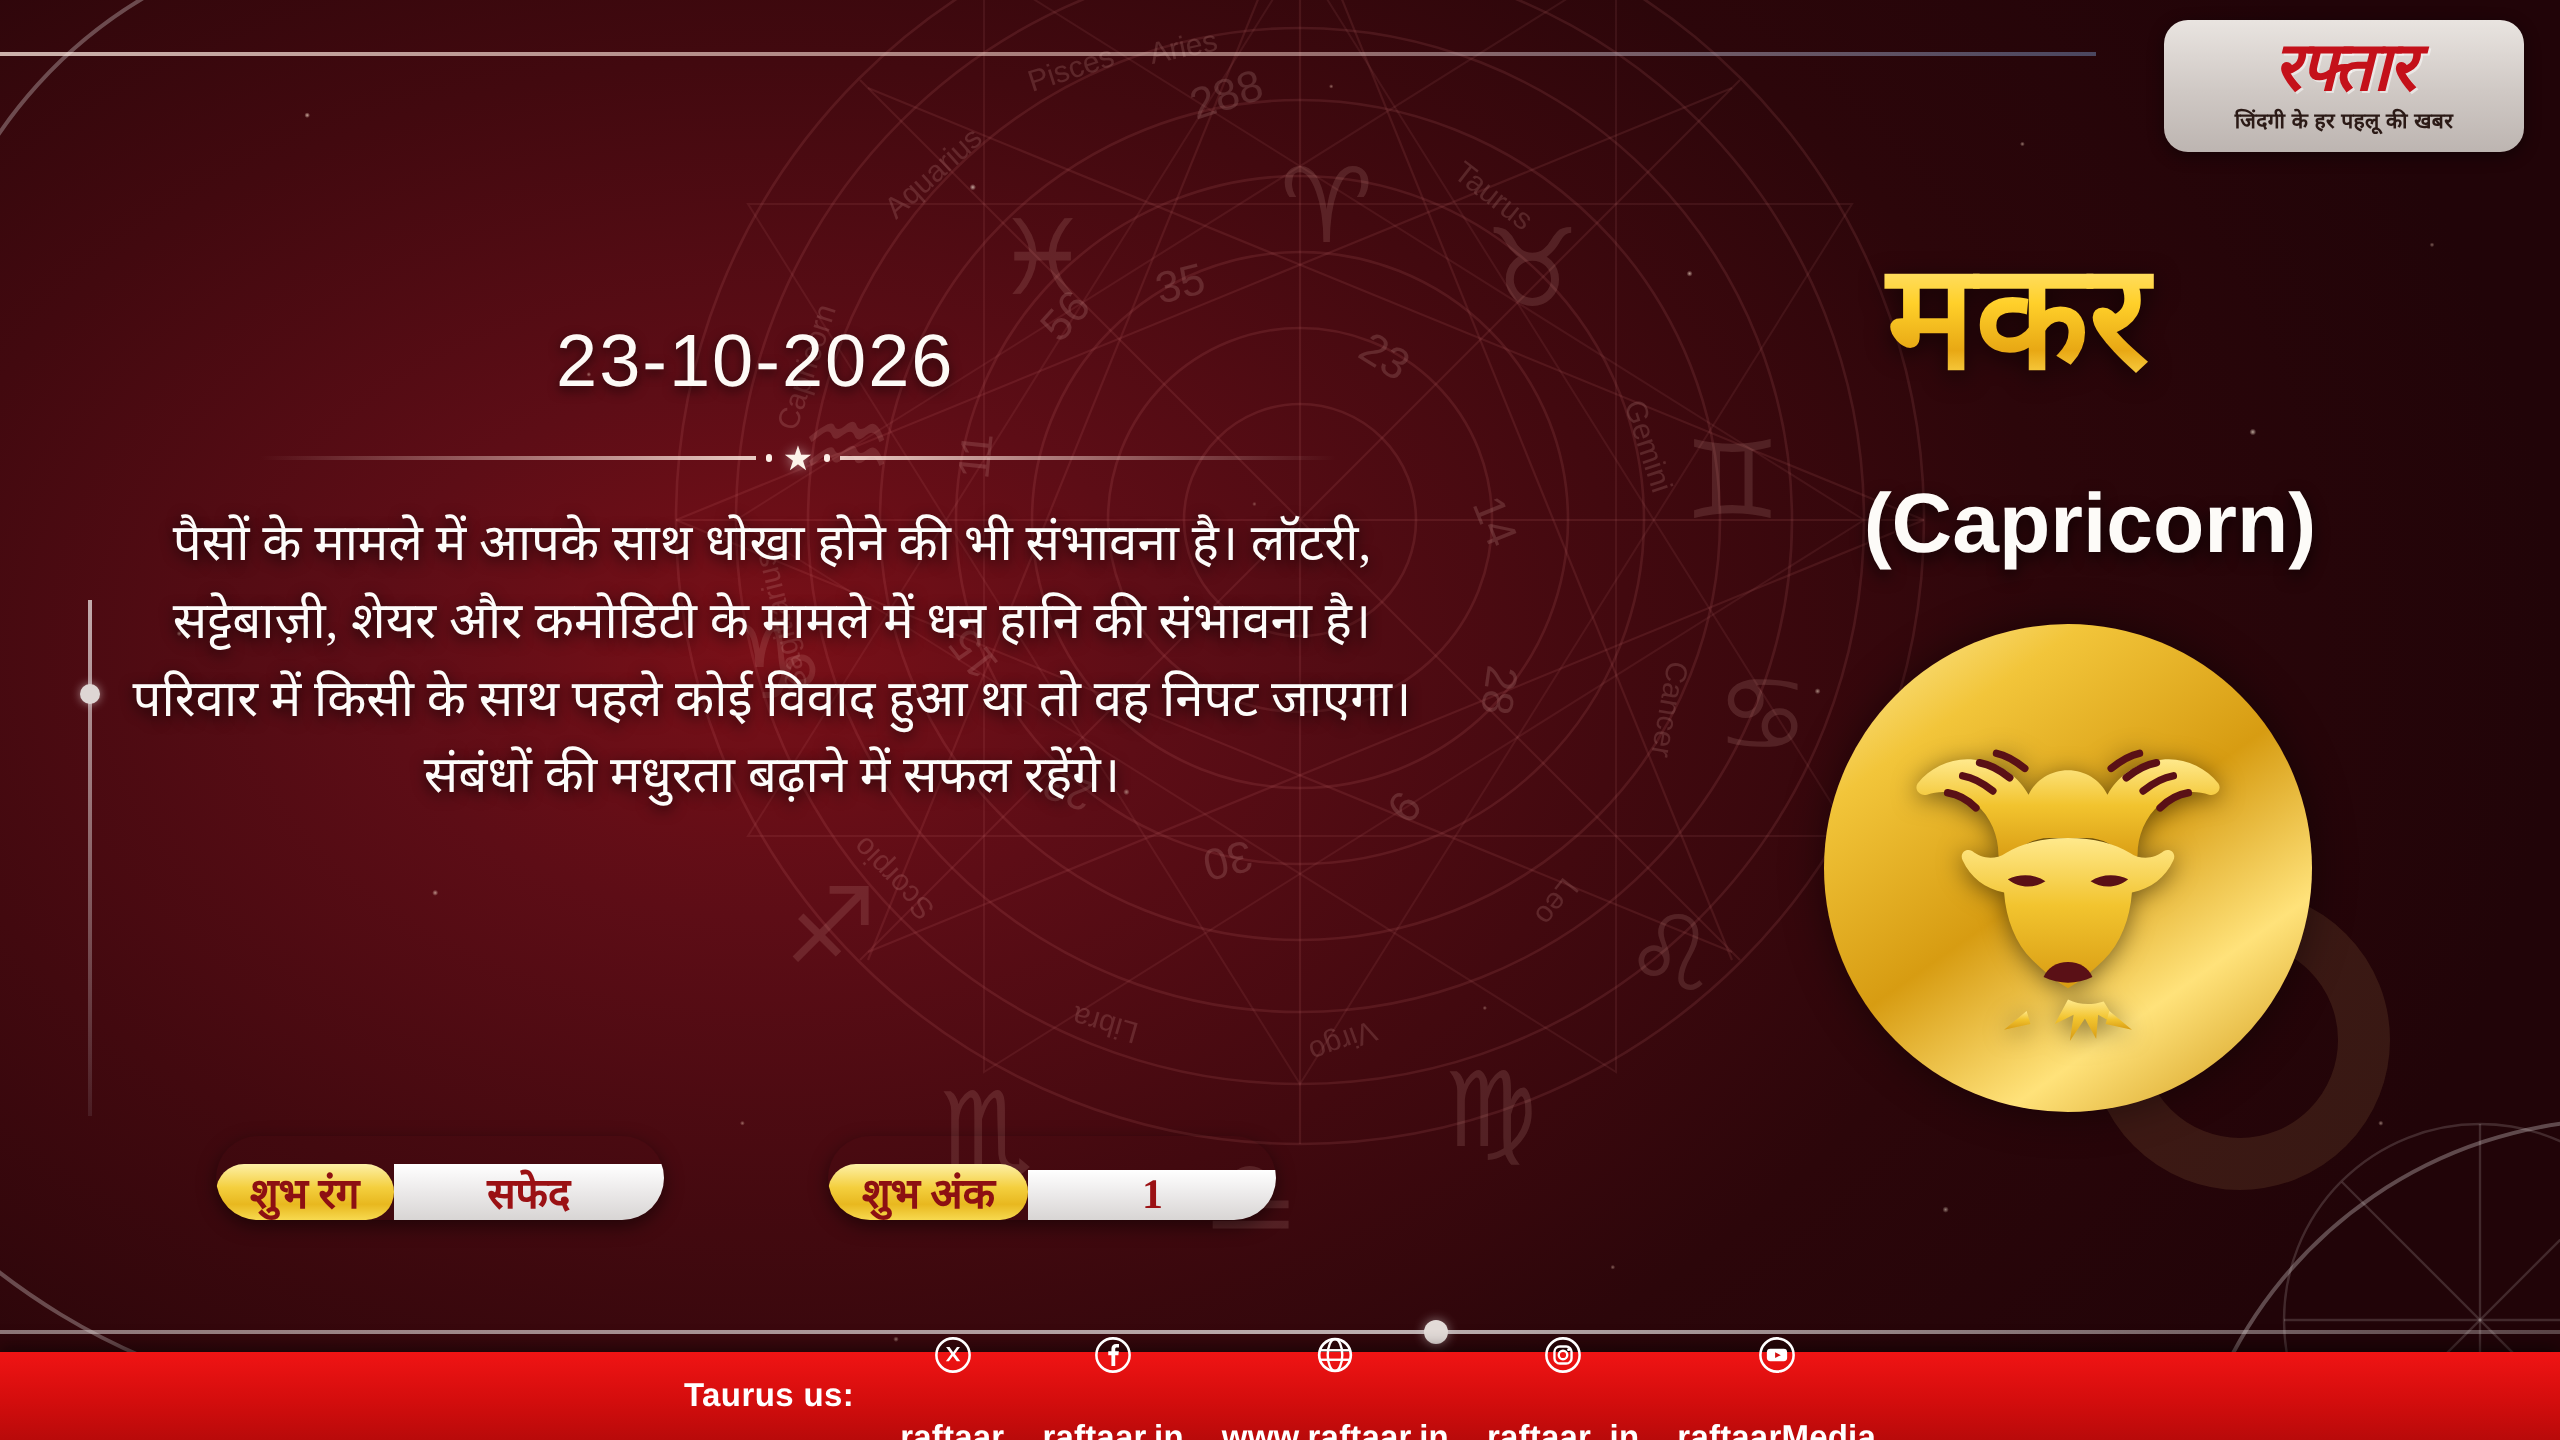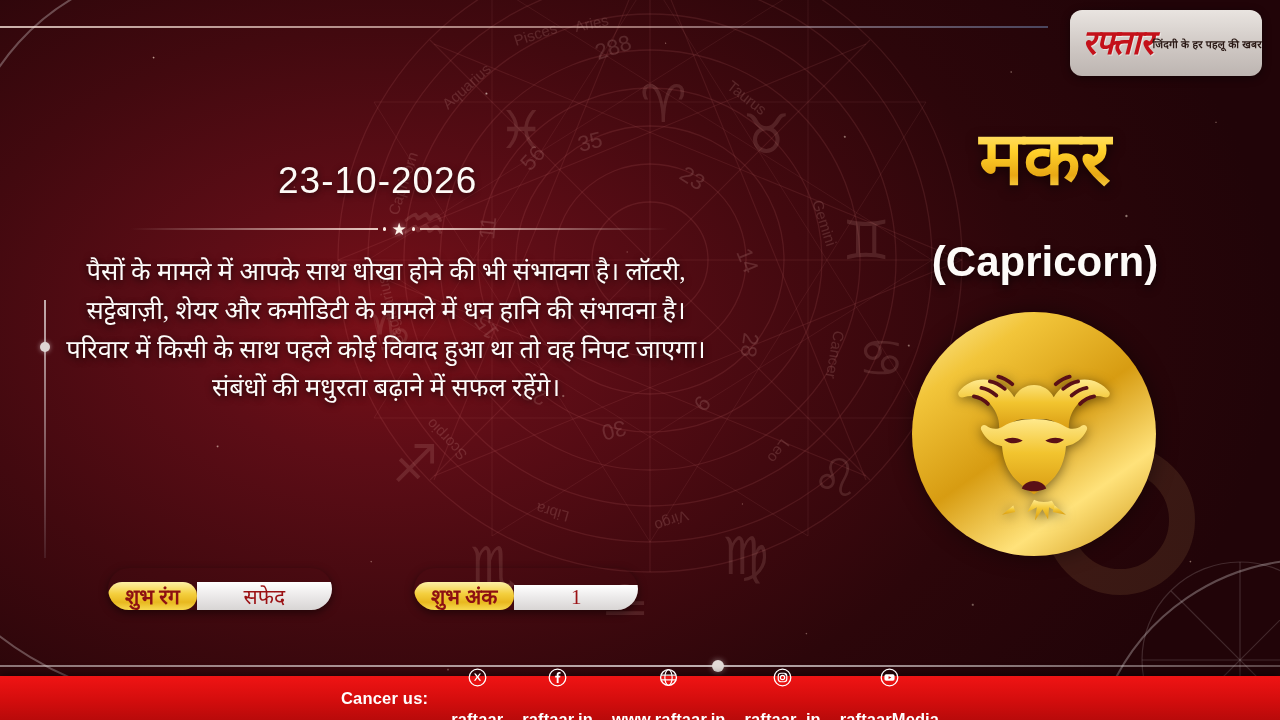--- a/index.html
+++ b/index.html
@@ -55,22 +55,22 @@
   .lefthair .knob{position:absolute;left:-4px;top:42px;width:10px;height:10px;border-radius:50%;
     background:#ded6d4;box-shadow:0 0 5px rgba(255,255,255,.5);}
   .bothair{position:absolute;left:0;bottom:53px;width:1280px;height:2px;
     background:linear-gradient(90deg, rgba(220,210,210,.55), rgba(240,235,235,.75) 55%, rgba(200,190,190,.35));}
   .bothair .knob{position:absolute;left:712px;top:-5px;width:12px;height:12px;border-radius:50%;
     background:#e3dbd8;box-shadow:0 0 6px rgba(255,255,255,.45);}
 
   
   .logo{position:absolute;right:18px;top:10px;width:180px;height:66px;border-radius:12px;
     background:linear-gradient(180deg,#e9e4e0,#cfc8c4 55%,#bdb5b1);
-    box-shadow:0 2px 8px rgba(0,0,0,.45);display:flex;flex-direction:row;
-    align-items:center;justify-content:center;overflow:hidden;padding-left:12px;}
+    box-shadow:0 2px 8px rgba(0,0,0,.45);display:flex;flex-direction:column;
+    align-items:center;justify-content:center;overflow:hidden;}
   .logo .mark{font-family:"Liberation Serif",serif;font-style:italic;font-weight:bold;
     font-size:34px;line-height:.95;color:#c4111a;letter-spacing:-1px;
     text-shadow:1px 1px 0 rgba(255,255,255,.5);}
   .logo .tag{font-size:10.5px;color:#2b1a16;font-weight:bold;margin-top:2px;letter-spacing:.2px;}
 
   
   .headline{position:absolute;left:103px;top:78px;font-size:56px;font-weight:bold;
     letter-spacing:.5px;line-height:1.08;
     background:linear-gradient(180deg,#fff4b0 4%,#ffd733 34%,#f0b71a 62%,#ffe066 86%);
     -webkit-background-clip:text;background-clip:text;color:transparent;
@@ -86,21 +86,21 @@
   .divider .ln.r{background:linear-gradient(90deg,rgba(255,235,225,.85),rgba(255,235,225,0));}
   .divider .dt{width:3.5px;height:3.5px;border-radius:50%;background:#fceee6;margin:0 5px;}
   .divider .st{color:#fdf3ea;font-size:17px;line-height:1;text-shadow:0 0 6px rgba(255,255,255,.5);}
 
   
   .horotext{position:absolute;left:62px;top:253px;width:648px;
     text-align:center;color:#fdfcfa;font-family:"Liberation Serif",serif;
     font-size:25.5px;line-height:1.52;text-shadow:0 2px 7px rgba(0,0,0,.75);}
 
   
-  .signname{position:absolute;left:880px;top:122px;width:330px;text-align:center;
+  .signname{position:absolute;left:844px;top:122px;width:330px;text-align:center;
     font-size:74px;font-weight:bold;line-height:1;
     background:linear-gradient(180deg,#ffe88a 2%,#ffd02a 40%,#e8a814 72%,#ffdd55 96%);
     -webkit-background-clip:text;background-clip:text;color:transparent;
     -webkit-text-fill-color:transparent;
     filter:drop-shadow(0 3px 6px rgba(0,0,0,.6));}
   .signen{position:absolute;left:860px;top:238px;width:370px;text-align:center;
     font-size:42px;font-weight:bold;color:#fdfbf8;text-shadow:0 3px 8px rgba(0,0,0,.7);}
 
   .emblem{position:absolute;left:912px;top:312px;width:244px;height:244px;}
   .emblem .ring{position:absolute;inset:0;border-radius:50%;
@@ -114,21 +114,21 @@
 
   
   .pill{position:absolute;height:42px;border-radius:21px;display:flex;align-items:flex-end;
     overflow:hidden;box-shadow:0 3px 9px rgba(0,0,0,.5);}
   .pill .lbl{display:flex;align-items:center;justify-content:center;padding:0 17px;
     background:linear-gradient(180deg,#fdf0a6,#f4cf3e 42%,#e8b81f 72%,#f7d94f);
     color:#8d1012;font-weight:bold;font-size:21px;border-radius:21px;
     font-family:"Liberation Serif",serif;}
   .pill .val{display:flex;align-items:center;justify-content:center;padding:0 24px;
     background:linear-gradient(180deg,#ffffff,#eceaea 48%,#d8d5d4);
-    color:#9b1114;font-weight:normal;font-size:21px;flex:1;
+    color:#9b1114;font-weight:bold;font-size:21px;flex:1;
     font-family:"Liberation Serif",serif;}
   #pill-color{left:108px;top:568px;width:224px;}
   #pill-number{left:414px;top:568px;width:224px;}
 
   
   .footer{position:absolute;left:0;bottom:0;width:1280px;height:44px;
     background:linear-gradient(180deg,#f01414,#d40d0d 55%,#b80a0a);
     display:flex;align-items:center;justify-content:center;gap:19px;
     box-shadow:0 -2px 8px rgba(0,0,0,.5);}
   .footer .fl{color:#fff;font-weight:bold;font-size:16.5px;letter-spacing:.2px;margin-right:4px;}
@@ -291,21 +291,21 @@
   <div class="pill" id="pill-number">
     <div class="lbl">शुभ अंक</div>
     <div class="val">1</div>
   </div>
 
   <div class="bothair">
       <span class="knob"></span>
     </div>
 
   <div class="footer">
-    <span class="fl">Cancer us:</span>
+    <span class="fl">Taurus us:</span>
 
     <div class="social">
       <svg class="ic" viewBox="0 0 24 24">
         <circle cx="12" cy="12" r="10.5" fill="none" stroke="#fff" stroke-width="1.6"></circle>
         <path d="M7.6 7h2.2l2.3 3.2L14.5 7h1.9l-3.2 4.3 3.4 4.7h-2.2l-2.5-3.4-2.5 3.4H7.5l3.4-4.6z" fill="#fff"></path>
       </svg>
       <span class="tx">raftaar</span>
     </div>
 
     <div class="social">

